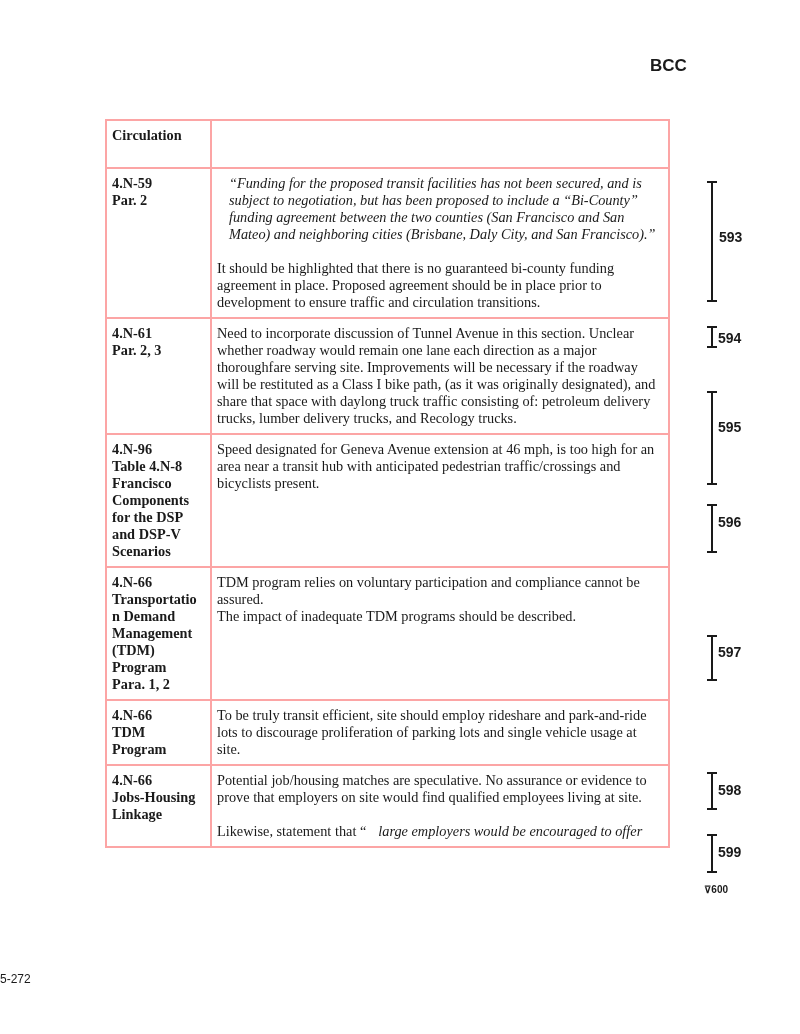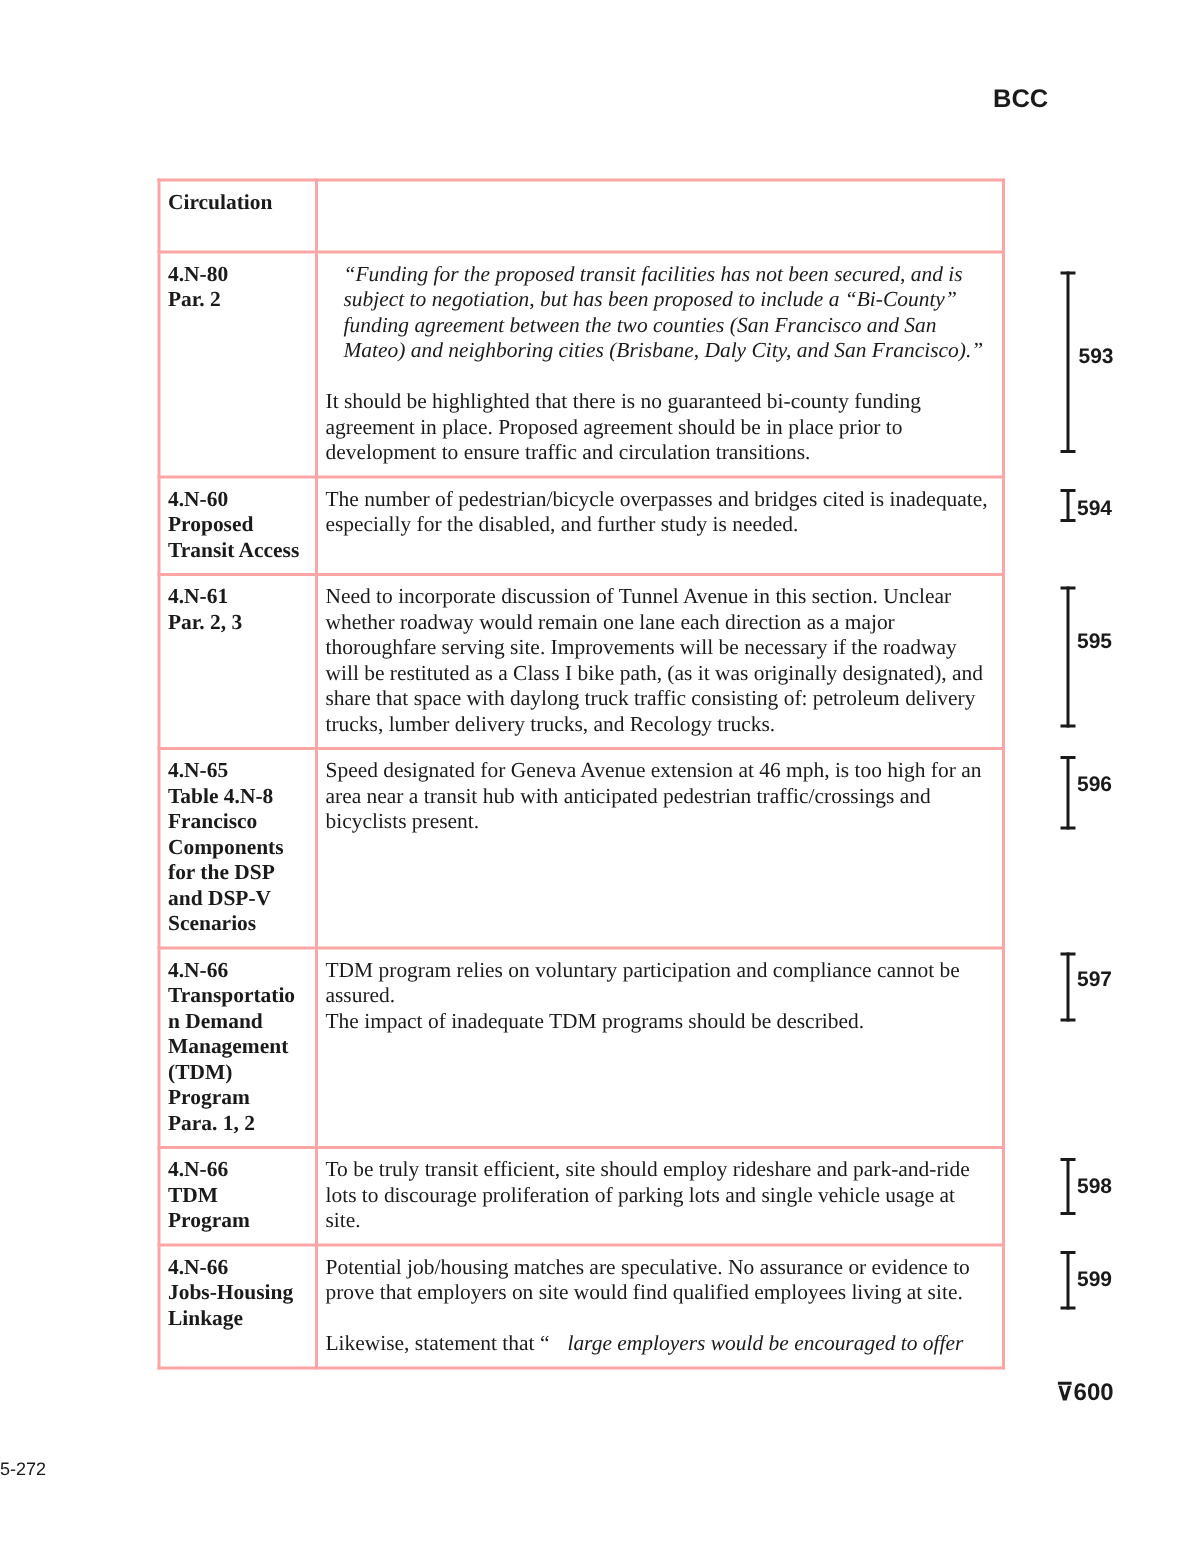--- a/index.html
+++ b/index.html
@@ -1,19 +1,19 @@
 <!DOCTYPE html>
 <html><head>
   <meta charset="utf-8">
   <style>
     html, body { margin: 0; padding: 0; background: #ffffff; }
     body { width: 800px; height: 1034px; position: relative; overflow: hidden; color: #1a1a1a; }
     .header-code {
       position: absolute; left: 650px; top: 56px;
-      font-family: "Liberation Sans", sans-serif; font-weight: bold; font-size: 17px; color: #1a1a1a; margin-left: 12px;
+      font-family: "Liberation Sans", sans-serif; font-weight: bold; font-size: 17px; color: #1a1a1a;
     }
     table.review {
       position: absolute; left: 105px; top: 119px; width: 565px;
       border-collapse: collapse;
       font-family: "Liberation Serif", serif; font-size: 14.3px; line-height: 17px;
     }
     table.review td {
       border: 2px solid #fca5a5; vertical-align: top; padding: 6px 5px 6px 5px;
     }
     td.ref { width: 93px; font-weight: bold; }
@@ -26,65 +26,55 @@
     .marker { position: absolute; font-family: "Liberation Sans", sans-serif; font-weight: bold; font-size: 14px; color: #1a1a1a; }
     .bar { position: absolute; width: 2px; background: #1a1a1a; }
     .bar::before, .bar::after { content: ""; position: absolute; left: -4px; width: 10px; height: 2px; background: #1a1a1a; }
     .bar::before { top: 0; }
     .bar::after { bottom: 0; }
     .marker .num { position: absolute; white-space: nowrap; }
     .footer {
       position: absolute; left: 0; width: 800px; top: 972px; text-align: left;
       font-family: "Liberation Sans", sans-serif; font-size: 12px; color: #1a1a1a;
     }
-    .arrow600 { position: absolute; left: 704px; top: 918px; font-family: "Liberation Sans", sans-serif; font-weight: bold; font-size: 16px; }
+    .arrow600 { position: absolute; left: 704px; top: 884px; font-family: "Liberation Sans", sans-serif; font-weight: bold; font-size: 10px; }
   </style>
 </head>
 <body>
 
 <div class="header-code">BCC</div>
 
 <table class="review">
   <tbody id="tbody">
     <tr class="head">
       <td class="ref">Circulation</td>
       <td class="comment"></td>
     </tr>
   <tr>
         <td class="ref">
-          <div>4.N-80</div>
+          <div>4.N-59</div>
           <div>Par. 2</div>
         </td>
         <td class="comment">
           <p class="para it">“Funding for the proposed transit facilities has not been secured, and is subject to negotiation, but has been proposed to include a “Bi-County” funding agreement between the two counties (San Francisco and San Mateo) and neighboring cities (Brisbane, Daly City, and San Francisco).”</p>
           <p class="para gap">It should be highlighted that there is no guaranteed bi-county funding agreement in place. Proposed agreement should be in place prior to development to ensure traffic and circulation transitions.</p>
-        </td>
-      </tr>
-      <tr>
-        <td class="ref">
-          <div>4.N-60</div>
-          <div>Proposed</div>
-          <div>Transit Access</div>
-        </td>
-        <td class="comment">
-          <p class="para">The number of pedestrian/bicycle overpasses and bridges cited is inadequate, especially for the disabled, and further study is needed.</p>
         </td>
       </tr>
       <tr>
         <td class="ref">
           <div>4.N-61</div>
           <div>Par. 2, 3</div>
         </td>
         <td class="comment">
           <p class="para">Need to incorporate discussion of Tunnel Avenue in this section. Unclear whether roadway would remain one lane each direction as a major thoroughfare serving site. Improvements will be necessary if the roadway will be restituted as a Class I bike path, (as it was originally designated), and share that space with daylong truck traffic consisting of: petroleum delivery trucks, lumber delivery trucks, and Recology trucks.</p>
         </td>
       </tr>
       <tr>
         <td class="ref">
-          <div>4.N-65</div>
+          <div>4.N-96</div>
           <div>Table 4.N-8</div>
           <div>Francisco</div>
           <div>Components</div>
           <div>for the DSP</div>
           <div>and DSP-V</div>
           <div>Scenarios</div>
         </td>
         <td class="comment">
           <p class="para">Speed designated for Geneva Avenue extension at 46 mph, is too high for an area near a transit hub with anticipated pedestrian traffic/crossings and bicyclists present.</p>
         </td>

